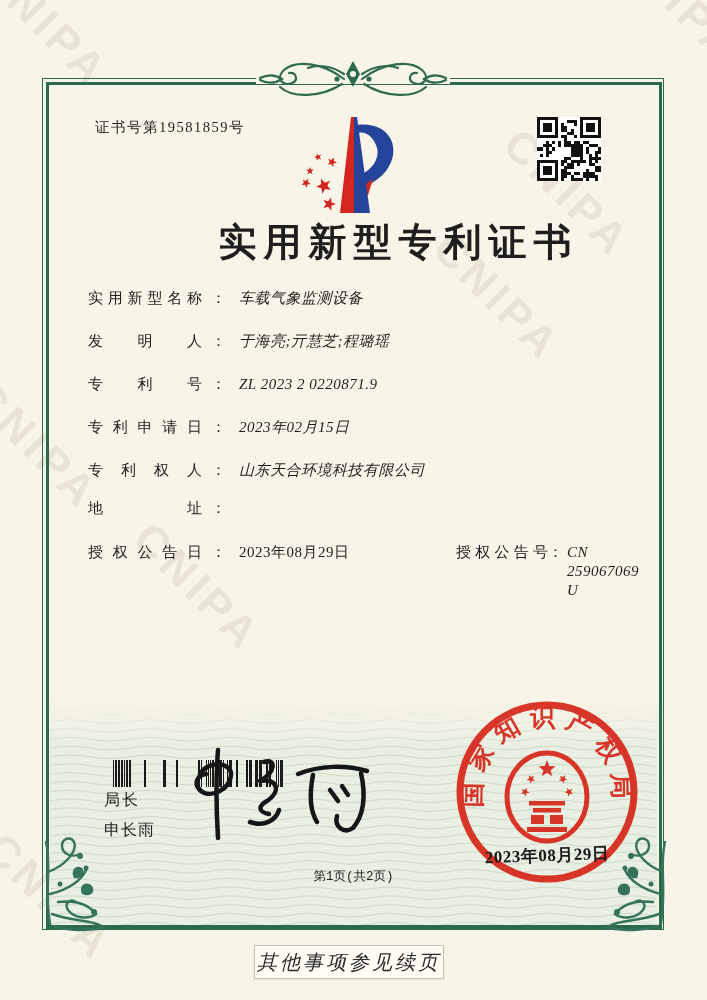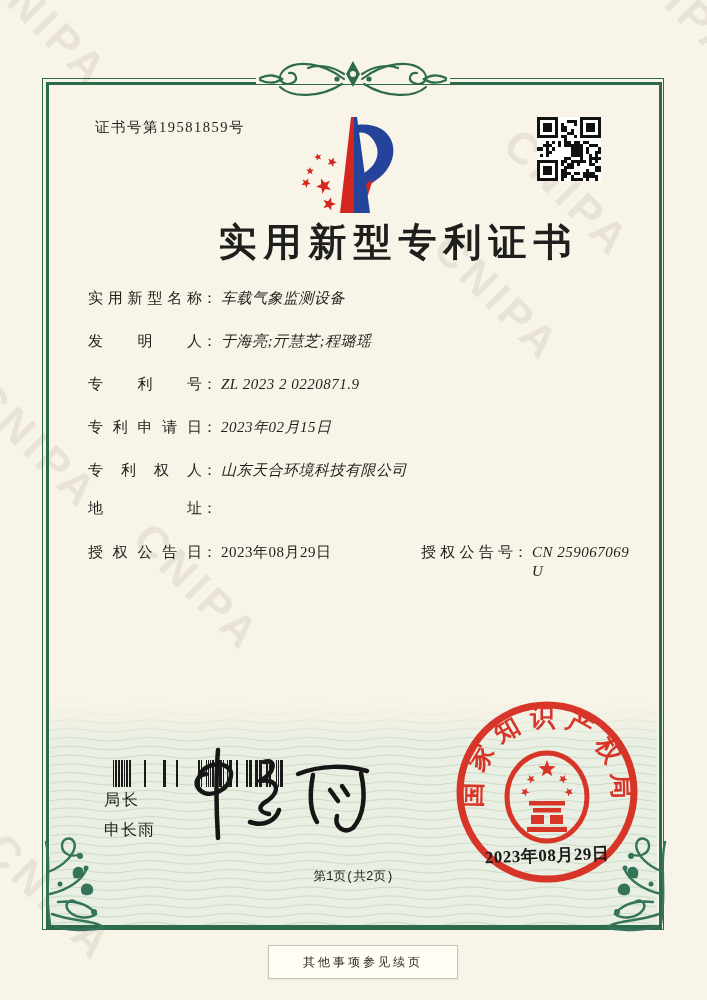--- a/index.html
+++ b/index.html
@@ -33,27 +33,27 @@
   
   .cert-no{left:95px;top:118px;font-size:14.5px;letter-spacing:1.5px;z-index:4;}
   .logo{left:298px;top:109px;z-index:4;}
   .qr{left:537px;top:117px;z-index:4;}
   .title{
     left:0;top:217px;width:707px;text-align:center;z-index:4;
     font-size:38px;font-weight:bold;letter-spacing:7px;margin-left:45px;
   }
   
   .fields{left:88px;top:286px;width:556px;z-index:4;font-size:15px;}
-  .frow{position:absolute;left:0;display:flex;align-items:flex-start;line-height:19px;}
+  .frow{position:absolute;left:0;display:flex;align-items:flex-start;line-height:19px;gap:9px;}
   .lbl{display:inline-block;width:114px;text-align:justify;text-align-last:justify;flex:none;}
   .lbl2{display:inline-block;width:92px;text-align:justify;text-align-last:justify;flex:none;}
   .colon{flex:none;margin-right:4px;}
   .val{letter-spacing:0.5px;font-style:italic;}
   .val-wrap{width:424px;letter-spacing:0.5px;}
-  .pair2{display:flex;margin-left:28px;}
+  .pair2{display:flex;margin-left:36px;}
   .val-fixed{width:172px;flex:none;letter-spacing:0.5px;}
   
   .paras{left:88px;top:574px;width:552px;z-index:4;
     font-size:14.5px;font-style:italic;line-height:1.5;color:#262624;}
   .paras p{margin:0 0 9px 0;text-indent:2em;}
   
   .barcode{left:100px;top:760px;z-index:4;}
   
   .director-title{left:104px;top:790px;font-size:16px;z-index:4;
     font-family:"Liberation Sans","DejaVu Sans",sans-serif;letter-spacing:2px;text-align:center;}
@@ -61,24 +61,24 @@
     font-family:"Liberation Sans","DejaVu Sans",sans-serif;letter-spacing:1px;}
   .sig{left:180px;top:742px;z-index:5;}
   
   .seal{left:451px;top:696px;z-index:6;}
   .seal-date{left:468px;top:844px;width:158px;text-align:center;z-index:7;
     font-size:17px;font-weight:bold;color:#191919;letter-spacing:0.5px;
     transform:rotate(-2deg);}
   
   .page-indicator{left:0;top:868px;width:707px;text-align:center;font-size:12.5px;z-index:4;font-family:Liberation Mono, monospace;}
   .note-box{
-    left:268px;top:945px;width:188px;height:32px;z-index:4;
+    left:254px;top:945px;width:188px;height:32px;z-index:4;
     background:#fffdf4;border:1px solid #c9c4b2;box-shadow:0 1px 2px rgba(0,0,0,0.08);
     display:flex;align-items:center;justify-content:center;
-    font-size:12px;letter-spacing:3px;color:#2a2a28;
+    font-size:20px;font-style:italic;letter-spacing:3px;color:#2a2a28;
   }
   .orn-top{left:238px;top:54px;z-index:3;}
   .orn-corner{z-index:3;}
   .orn-left{left:34px;top:836px;}
   .orn-right{left:603px;top:836px;transform:scaleX(-1);}
 </style>
 </head>
 <body>
 
 <span class="wm" style="left:-34px;top:-2px">CNIPA</span>

